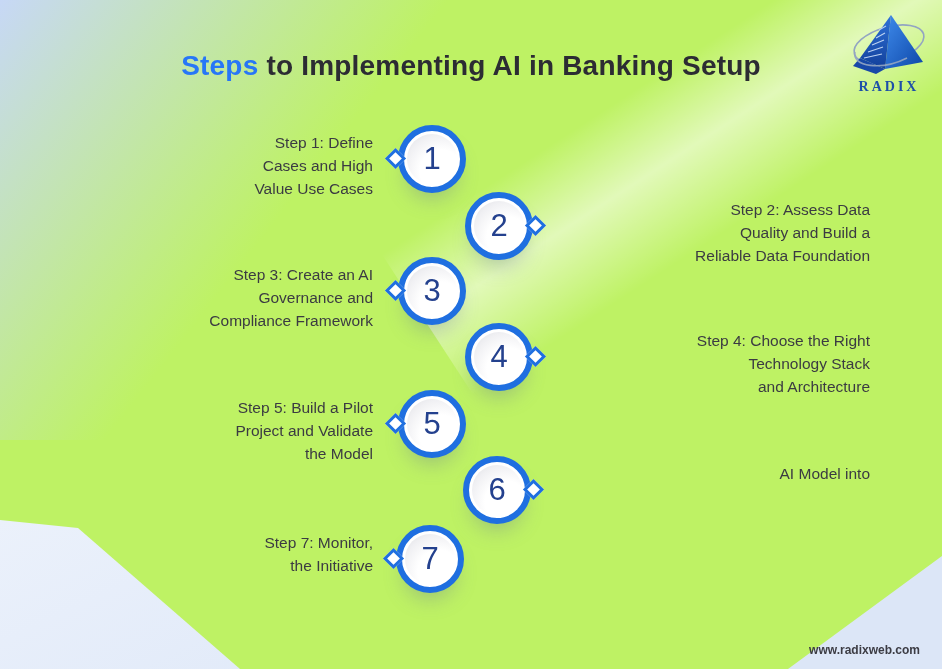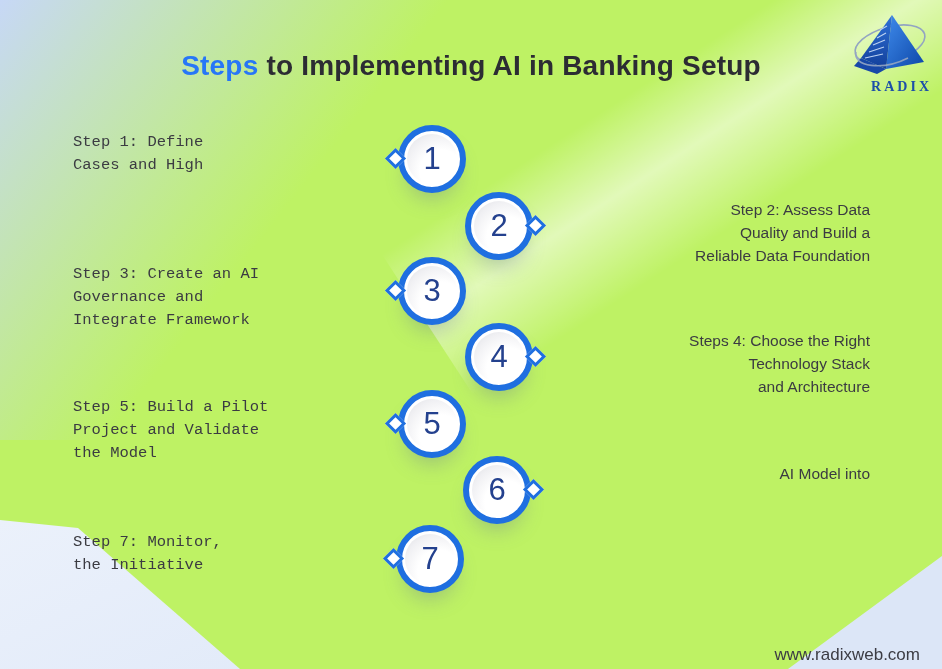--- a/index.html
+++ b/index.html
@@ -31,32 +31,32 @@
     background:linear-gradient(135deg, #f2f6fd 30%, #dce6f7 90%);
   }
   
   .title {
     position:absolute; top:50px; left:0; width:942px;
     text-align:center; font-size:28px; font-weight:bold;
     color:#2c2c33; letter-spacing:0.2px;
   }
   .title .hl { color:#2776f7; }
   
-  .logo { position:absolute; top:12px; right:10px; width:86px; text-align:right; }
+  .logo { position:absolute; top:12px; right:10px; width:86px; text-align:center; }
   .logo .brand {
     display:block; margin-top:1px;
     font-family:"Liberation Serif", serif; font-weight:bold;
     font-size:14px; letter-spacing:3px; color:#1d4fa8;
   }
   
   .step-text {
     position:absolute; width:300px;
     font-size:15.5px; line-height:23px; font-weight:500; color:#3b3b42;
   }
-  .step-text.left  { left:73px;  text-align:left;font-family:Liberation Mono, monospace; }
+  .step-text.left  { left:73px;  text-align:right; }
   .step-text.right { left:570px; text-align:right; }
   .circle {
     position:absolute; width:68px; height:68px;
     border:6px solid #1f6fe0; border-radius:50%;
     background:#ffffff;
     box-shadow:0 14px 20px -8px rgba(96,112,150,0.35);
   }
   .circle .inner {
     position:absolute; inset:3px; border-radius:50%; z-index:2;
     background:radial-gradient(circle at 68% 74%, #ffffff 42%, #f0f0f3 72%, #dcdde2 100%);
@@ -68,22 +68,22 @@
   }
   .pointer {
     position:absolute; z-index:1; width:15px; height:15px;
     background:#fff; border:3px solid #1f6fe0;
     top:50%; margin-top:-8px; transform:rotate(45deg);
   }
   .pointer.pl { left:-16px; }
   .pointer.pr { right:-16px; }
   
   .footer {
-    position:absolute; right:22px; bottom:4px;
-    font-size:17px; color:#3c3c44; font-weight:400;
+    position:absolute; right:22px; bottom:12px;
+    font-size:12px; color:#3c3c44; font-weight:700;
   }
 </style>
 </head>
 <body>
 
 <div class="canvas">
 
   <div class="bg bg-topleft"></div>
   <div class="bg bg-topright"></div>
   <div class="bg bg-bottomleft"></div>
@@ -115,20 +115,21 @@
         <line x1="35" y1="42" x2="17" y2="46"></line>
       </g>
       <path d="M 8,40 A 36 17 -16 0 0 60,46" fill="none" stroke="#93a5c2" stroke-width="1.6" opacity="0.9"></path>
     </svg>
     <span class="brand">RADIX</span>
   </div>
 
   <div class="step-text left" style="top:131px">
     <div>Step 1: Define</div>
     <div>Cases and High</div>
+    <div>Value Use Cases</div>
   </div>
   <div class="circle" style="left:398px; top:125px">
     <span class="pointer pl"></span>
     <span class="inner"></span>
     <span class="num">1</span>
   </div>
 
   <div class="step-text right" style="top:198px">
     <div>Step 2: Assess Data</div>
     <div>Quality and Build a</div>
@@ -136,30 +137,30 @@
   </div>
   <div class="circle" style="left:465px; top:192px">
     <span class="pointer pr"></span>
     <span class="inner"></span>
     <span class="num">2</span>
   </div>
 
   <div class="step-text left" style="top:263px">
     <div>Step 3: Create an AI</div>
     <div>Governance and</div>
-    <div>Integrate Framework</div>
+    <div>Compliance Framework</div>
   </div>
   <div class="circle" style="left:398px; top:257px">
     <span class="pointer pl"></span>
     <span class="inner"></span>
     <span class="num">3</span>
   </div>
 
   <div class="step-text right" style="top:329px">
-    <div>Steps 4: Choose the Right</div>
+    <div>Step 4: Choose the Right</div>
     <div>Technology Stack</div>
     <div>and Architecture</div>
   </div>
   <div class="circle" style="left:465px; top:323px">
     <span class="pointer pr"></span>
     <span class="inner"></span>
     <span class="num">4</span>
   </div>
 
   <div class="step-text left" style="top:396px">

